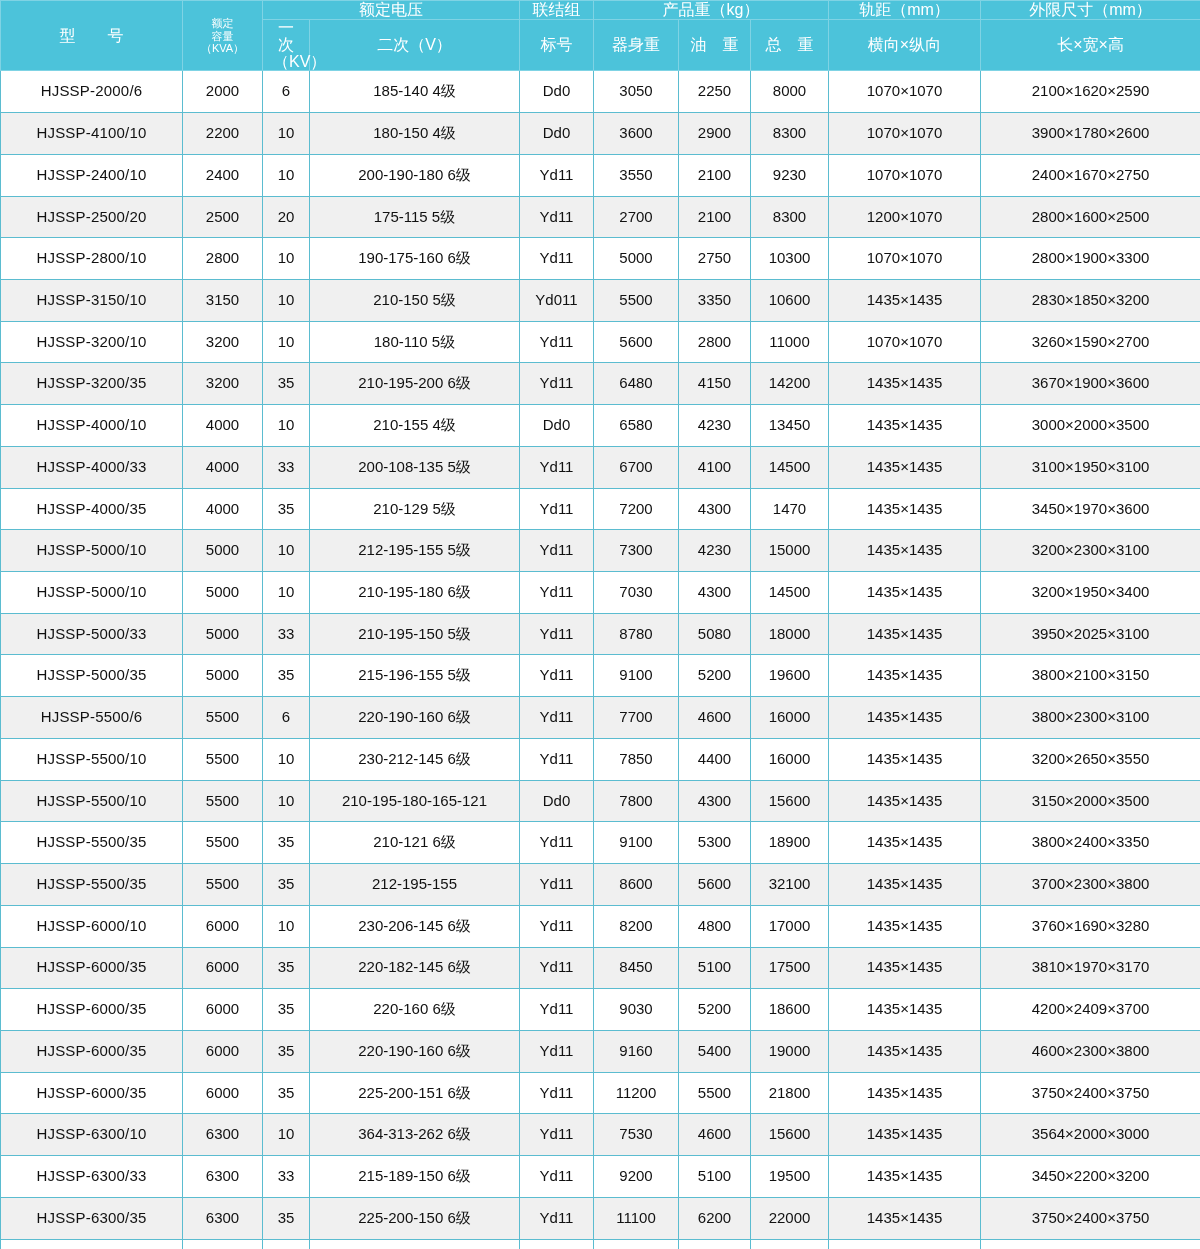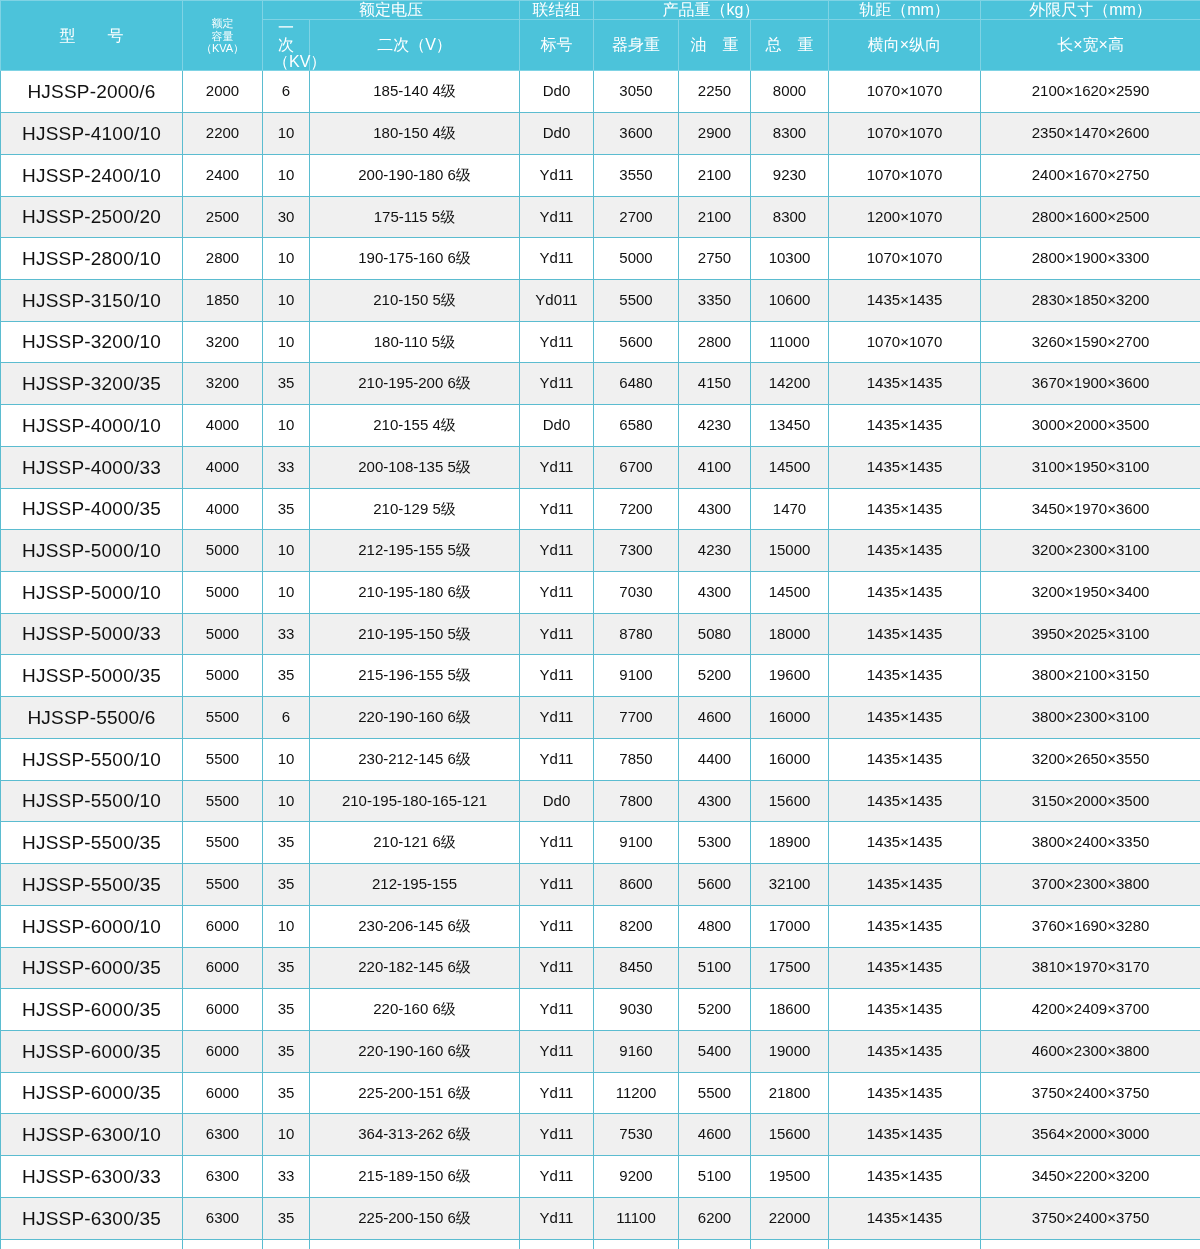--- a/index.html
+++ b/index.html
@@ -40,21 +40,21 @@
     display: block;
     font-size: 11px;
   }
   tbody tr.odd td {
     background: #ffffff;
   }
   tbody tr.even td {
     background: #f0f0f0;
   }
   tbody td.model {
-    font-size: 19px;
+    font-size: 15px;
     letter-spacing: 0.2px;
   }
   
   col.c-model { width: 182px; }
   col.c-cap   { width: 80px; }
   col.c-pri   { width: 47px; }
   col.c-sec   { width: 210px; }
   col.c-grp   { width: 74px; }
   col.c-body  { width: 85px; }
   col.c-oil   { width: 72px; }
@@ -130,38 +130,38 @@
       <tr class="even">
         <td class="model">HJSSP-4100/10</td>
         <td>2200</td>
         <td>10</td>
         <td>180-150  4级</td>
         <td>Dd0</td>
         <td>3600</td>
         <td>2900</td>
         <td>8300</td>
         <td>1070×1070</td>
-        <td>2350×1470×2600</td>
+        <td>3900×1780×2600</td>
       </tr>
       <tr class="odd">
         <td class="model">HJSSP-2400/10</td>
         <td>2400</td>
         <td>10</td>
         <td>200-190-180  6级</td>
         <td>Yd11</td>
         <td>3550</td>
         <td>2100</td>
         <td>9230</td>
         <td>1070×1070</td>
         <td>2400×1670×2750</td>
       </tr>
       <tr class="even">
         <td class="model">HJSSP-2500/20</td>
         <td>2500</td>
-        <td>30</td>
+        <td>20</td>
         <td>175-115  5级</td>
         <td>Yd11</td>
         <td>2700</td>
         <td>2100</td>
         <td>8300</td>
         <td>1200×1070</td>
         <td>2800×1600×2500</td>
       </tr>
       <tr class="odd">
         <td class="model">HJSSP-2800/10</td>
@@ -170,21 +170,21 @@
         <td>190-175-160  6级</td>
         <td>Yd11</td>
         <td>5000</td>
         <td>2750</td>
         <td>10300</td>
         <td>1070×1070</td>
         <td>2800×1900×3300</td>
       </tr>
       <tr class="even">
         <td class="model">HJSSP-3150/10</td>
-        <td>1850</td>
+        <td>3150</td>
         <td>10</td>
         <td>210-150  5级</td>
         <td>Yd011</td>
         <td>5500</td>
         <td>3350</td>
         <td>10600</td>
         <td>1435×1435</td>
         <td>2830×1850×3200</td>
       </tr>
       <tr class="odd">

